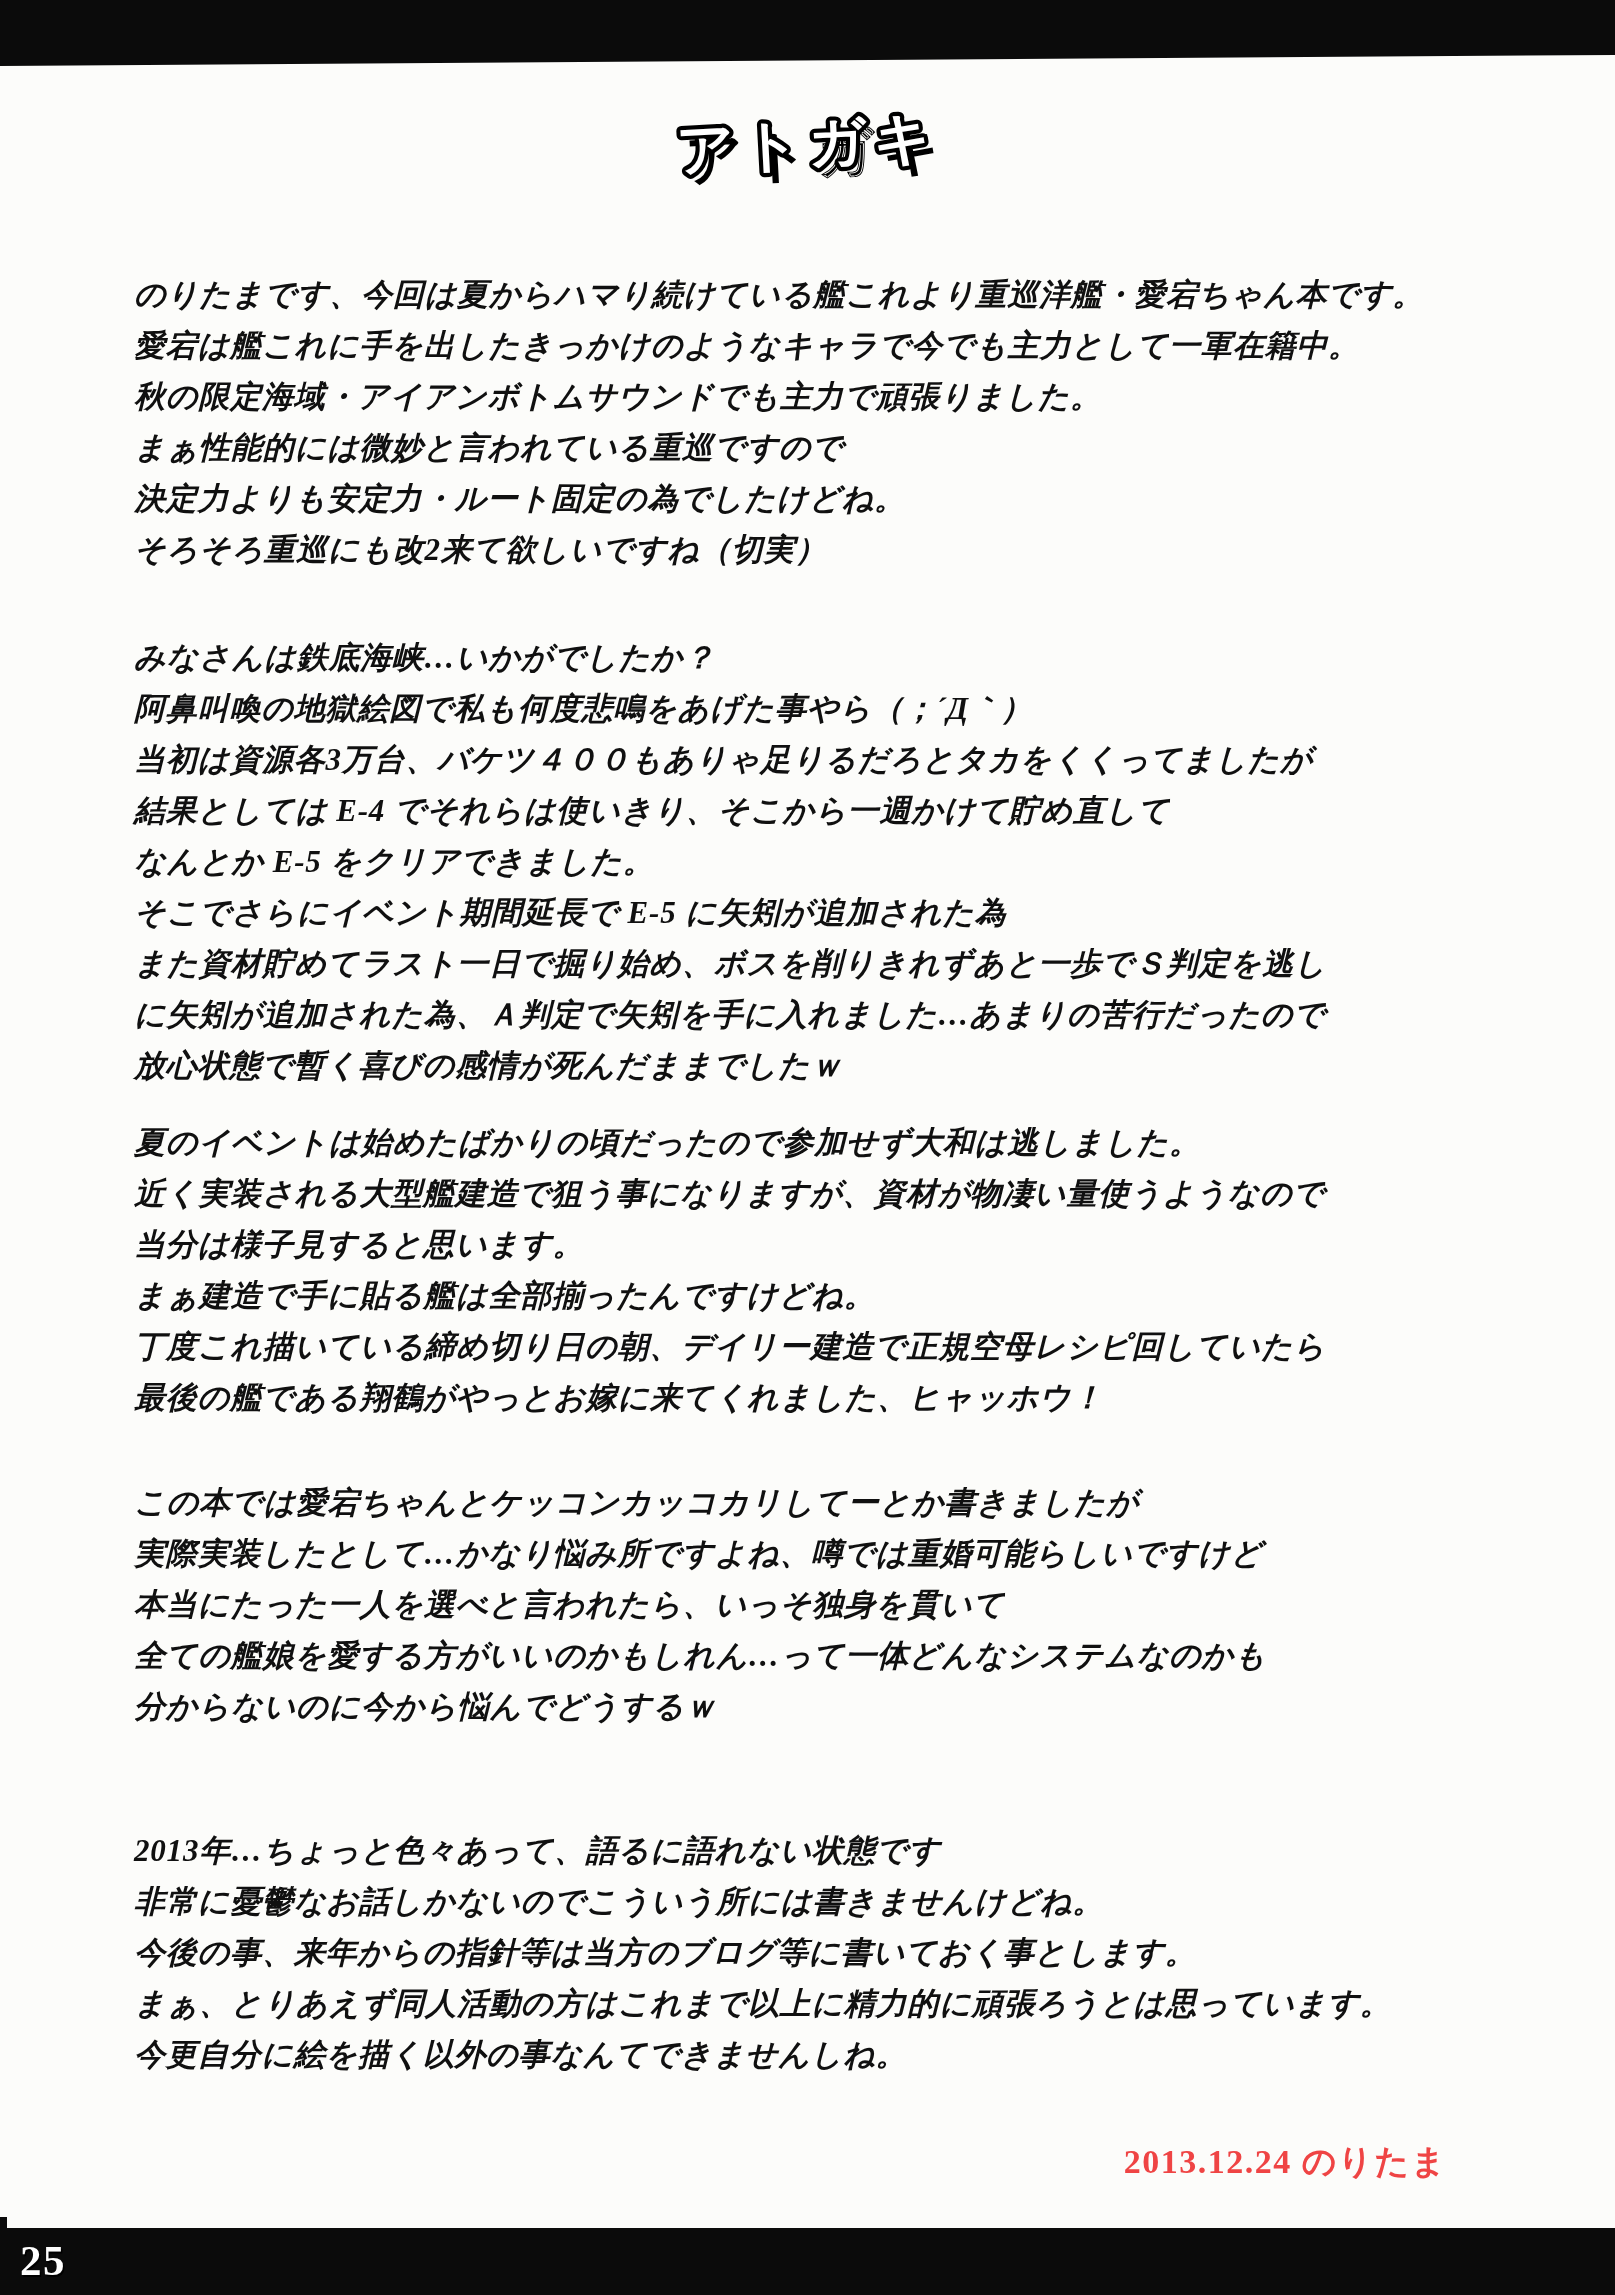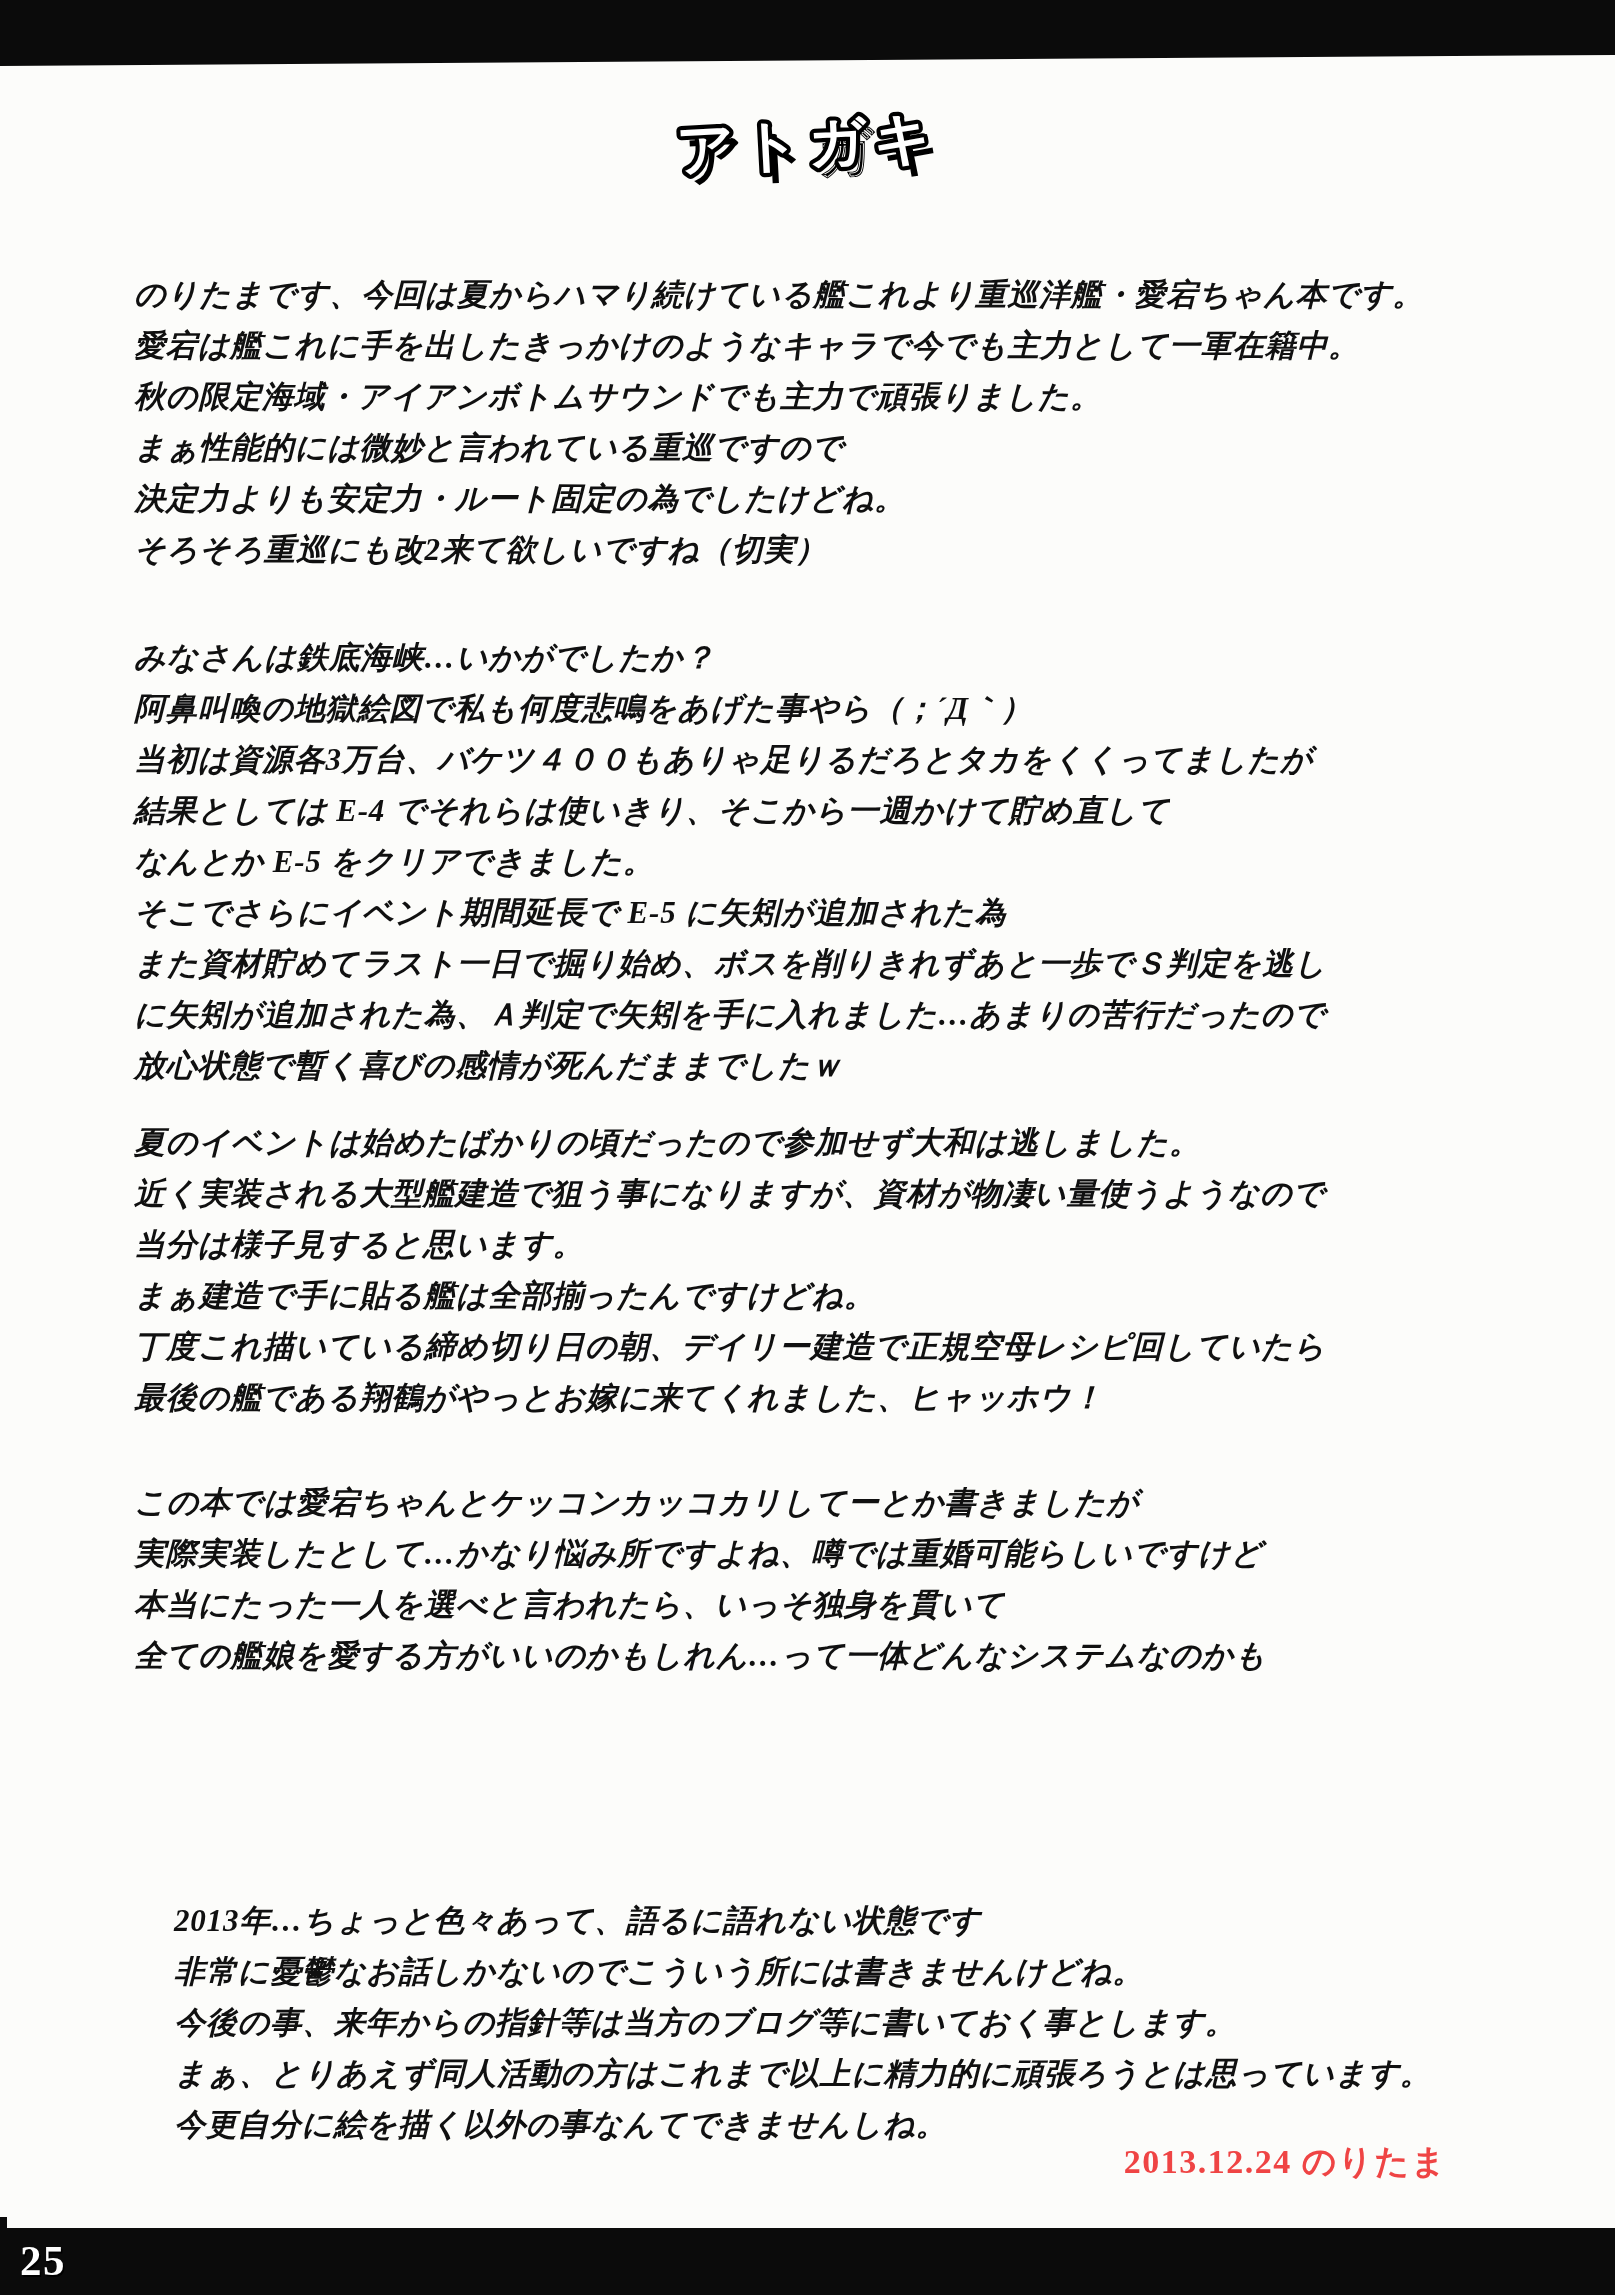--- a/index.html
+++ b/index.html
@@ -40,21 +40,21 @@
     color:#101010;
     font-size:31px; font-weight:bold;
     letter-spacing:0.8px;
     white-space:nowrap;
   }
   .para .line { line-height:51px; height:51px;font-style:italic; }
   .p0 { top:269px; }
   .p1 { top:624px;margin-top:8px; }
   .p2 { top:1117px; }
   .p3 { top:1477px; }
-  .p4 { top:1895px;margin-left:40px; }
+  .p4 { top:1825px; }
   .signature {
     position:absolute; top:2139px; right:168px;
     color:#ef4444; font-size:34px; font-weight:bold;
     letter-spacing:1.5px;
   }
   .page-number {
     position:absolute; left:20px; top:2228px; height:84px;
     line-height:66px;
     color:#ffffff; font-size:43px; font-weight:bold;
     letter-spacing:1.5px;
@@ -102,20 +102,21 @@
       <div class="line">当分は様子見すると思います。</div>
       <div class="line">まぁ建造で手に貼る艦は全部揃ったんですけどね。</div>
       <div class="line">丁度これ描いている締め切り日の朝、デイリー建造で正規空母レシピ回していたら</div>
       <div class="line">最後の艦である翔鶴がやっとお嫁に来てくれました、ヒャッホウ！</div>
     </div>
   <div class="para p3">
       <div class="line">この本では愛宕ちゃんとケッコンカッコカリしてーとか書きましたが</div>
       <div class="line">実際実装したとして…かなり悩み所ですよね、噂では重婚可能らしいですけど</div>
       <div class="line">本当にたった一人を選べと言われたら、いっそ独身を貫いて</div>
       <div class="line">全ての艦娘を愛する方がいいのかもしれん…って一体どんなシステムなのかも</div>
+      <div class="line">分からないのに今から悩んでどうするｗ</div>
     </div>
   <div class="para p4">
       <div class="line">2013年…ちょっと色々あって、語るに語れない状態です</div>
       <div class="line">非常に憂鬱なお話しかないのでこういう所には書きませんけどね。</div>
       <div class="line">今後の事、来年からの指針等は当方のブログ等に書いておく事とします。</div>
       <div class="line">まぁ、とりあえず同人活動の方はこれまで以上に精力的に頑張ろうとは思っています。</div>
       <div class="line">今更自分に絵を描く以外の事なんてできませんしね。</div>
     </div>
 
   <div class="signature">2013.12.24 のりたま</div>

